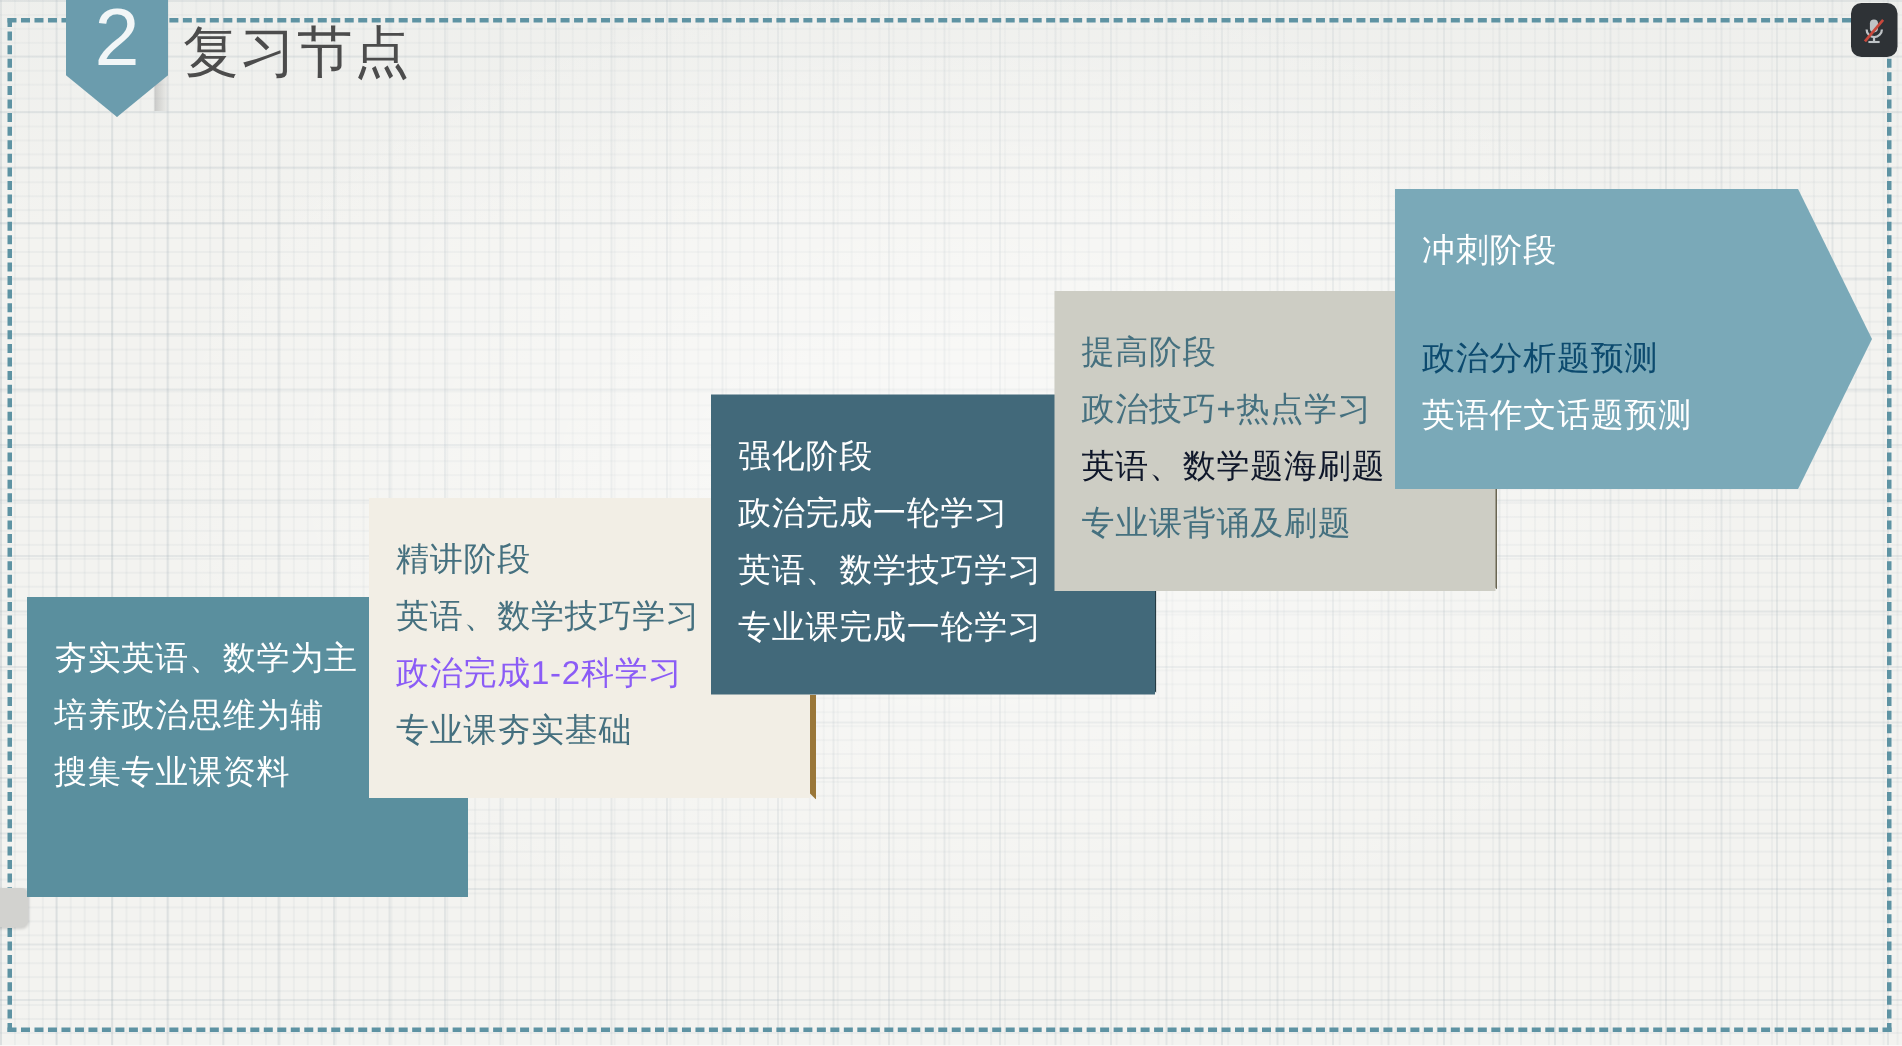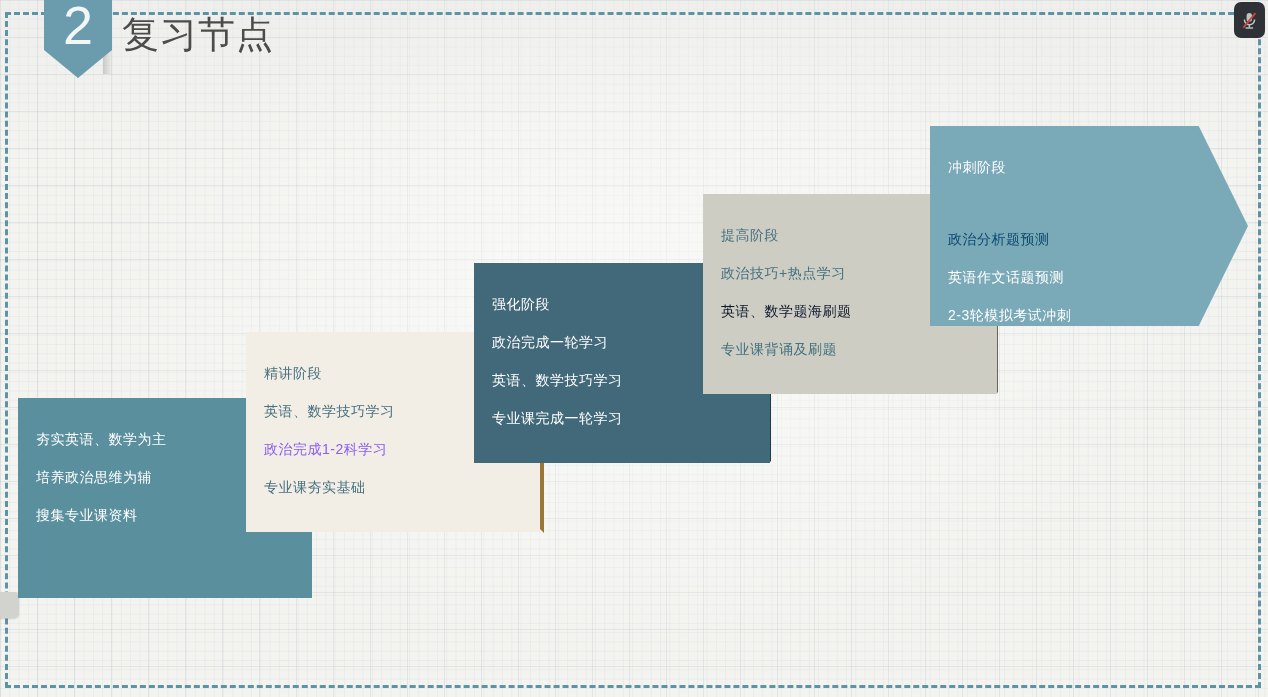--- a/index.html
+++ b/index.html
@@ -98,21 +98,21 @@
     position: absolute;
     box-sizing: border-box;
   }
   .stage-body {
     position: absolute;
     inset: 0;
     padding: 22px 16px 0 18px;
     box-sizing: border-box;
   }
   .stage-line {
-    font-size: 14px;
+    font-size: 22px;
     line-height: 38px;
     white-space: nowrap;
     letter-spacing: 0.5px;
   }
   .stage-shadow {
     position: absolute;
     width: 66px;
     height: 66px;
   }
 
@@ -200,21 +200,20 @@
           <div class="stage-line" style="color: rgb(69, 112, 127);">政治技巧+热点学习</div>
           <div class="stage-line" style="color: #0f172a;">英语、数学题海刷题</div>
           <div class="stage-line" style="color: rgb(69, 112, 127);">专业课背诵及刷题</div>
         </div>
       </div>
       <div class="stage arrow-head" style="left: 930px; top: 126px; width: 318px; height: 200px; background: rgb(122, 169, 184); z-index: 14;">
         <div class="stage-body">
           <div class="stage-line" style="color: rgb(255, 255, 255);">冲刺阶段</div>
           <div class="stage-line" style="color: #0c4a6e; margin-top: 34px;">政治分析题预测</div>
           <div class="stage-line" style="color: rgb(255, 255, 255);">英语作文话题预测</div>
-          <div class="stage-line" style="color: rgb(255, 255, 255);">2-3轮模拟考试冲刺</div>
         </div>
       </div>
     </div>
 
   <div class="mic-button">
     <svg width="17" height="19" viewBox="0 0 17 19">
       <rect x="5.6" y="2" width="5.4" height="8.6" rx="2.7" fill="#bfc3c6"></rect>
       <path d="M3.4 8.6 a5.1 5.1 0 0 0 10.2 0" fill="none" stroke="#bfc3c6" stroke-width="1.5"></path>
       <rect x="7.6" y="13.4" width="1.5" height="3.2" fill="#bfc3c6"></rect>
       <rect x="4.6" y="16.3" width="7.5" height="1.4" fill="#bfc3c6"></rect>

